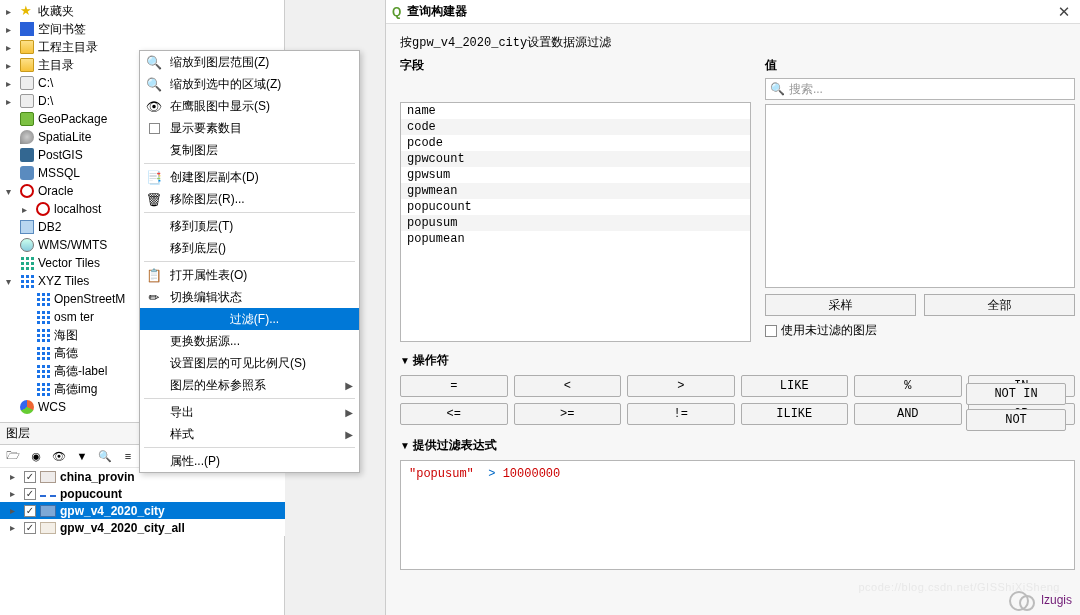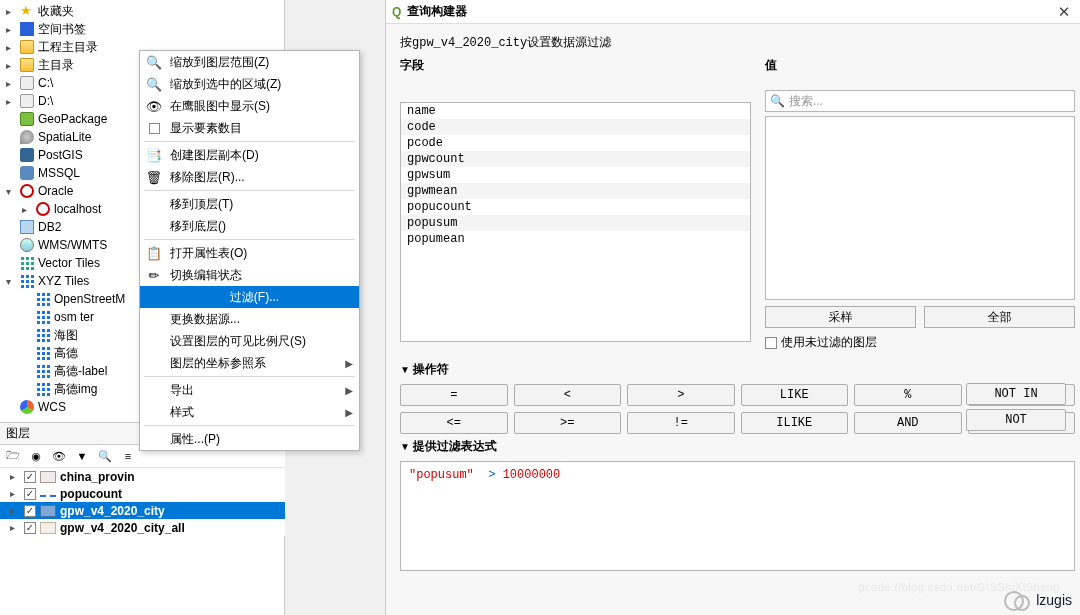--- a/index.html
+++ b/index.html
@@ -57,40 +57,40 @@
   
   .right-panel { position:absolute; left:385px; top:0; right:0; height:615px; background:#f7f7f7; border-left:1px solid #ccc; }
   .qb-head { display:flex; align-items:center; height:24px; padding:0 6px; border-bottom:1px solid #ddd; background:#fff; }
   .qb-head .ttl { flex:1; font-weight:bold; }
   .qb-close { font-size:15px; color:#444; width:20px; text-align:center; }
   .qb-body { padding:10px 5px 0 14px; }
   .filter-line { font-family: "Courier New", monospace; font-size:12px; margin-bottom:6px; }
   .two-col { display:flex; gap:14px; }
   .col-l { flex:1; }
   .col-r { width:310px; }
-  .col-hdr { font-weight:bold; margin-bottom:16px; }
+  .col-hdr { font-weight:bold; margin-bottom:4px; }
   .field-list { border:1px solid #b6b6b6; background:#fff; height:240px; overflow:hidden;margin-top:28px; }
   .field-list div { height:16px; line-height:16px; padding-left:6px; font-family:"Courier New", monospace; }
   .field-list div:nth-child(even) { background:#f4f4f4; }
   .val-search { height:22px; border:1px solid #b6b6b6; background:#fff; display:flex; align-items:center; padding:0 4px; gap:4px; color:#999; }
   .val-list { border:1px solid #b6b6b6; background:#fff; height:184px; margin-top:4px; }
   .val-btns { display:flex; gap:8px; margin-top:6px; }
   .val-btns button { flex:1; height:22px; border:1px solid #adadad; background:#f3f3f3; font-size:12px; font-family:inherit; cursor:pointer; }
   .val-chk { margin-top:6px; display:flex; align-items:center; gap:4px; }
 
   .section-hdr { font-weight:bold; margin:10px 0 6px 0; }
   .section-hdr::before { content:"▼ "; font-size:10px; }
   .ops { display:grid; grid-template-columns: repeat(6, 1fr); gap:6px; }
   .ops button { height:22px; border:1px solid #adadad; background:#f3f3f3; font-family:"Courier New", monospace; font-size:12px; cursor:pointer; border-radius:2px; }
   .expr-box { margin-top:6px; border:1px solid #b6b6b6; background:#fff; height:110px; padding:6px 8px; font-family:"Courier New", monospace; font-size:12px; }
   .expr-box .str { color:#c00; }
   .expr-box .num { color:#c00; }
   .expr-box .op { color:#0068c6; }
 
-  .watermark { position:absolute; right:8px; bottom:4px; display:flex; align-items:center; gap:6px; color:#0f172a; font-size:14px;justify-content:space-between; }
+  .watermark { position:absolute; right:8px; bottom:4px; display:flex; align-items:center; gap:6px; color:#701a75; font-size:12px;justify-content:space-between; }
   .wm-bubble { width:26px; height:22px; position:relative; }
   .wm-bubble::before { content:""; position:absolute; width:16px; height:16px; border:2px solid #bbb; border-radius:50%; left:0; top:2px; }
   .wm-bubble::after { content:""; position:absolute; width:12px; height:12px; border:2px solid #bbb; border-radius:50%; right:0; bottom:0; }
   .url-wm { position:absolute; right:20px; bottom:22px; color:#e8e8e8; font-size:11px; letter-spacing:.5px; }
 </style>
 </head>
 <body>
 
 <div class="left-panel">
   <div class="tree" id="tree">
@@ -261,20 +261,24 @@
     </div>
     <div class="ctx-item">
       <span class="ctx-icon mag">👁</span>
       <span>在鹰眼图中显示(S)</span>
     </div>
     <div class="ctx-item">
       <span class="ctx-icon">
         <span class="sq-empty"></span>
       </span>
       <span>显示要素数目</span>
+    </div>
+    <div class="ctx-item">
+      <span class="ctx-icon"></span>
+      <span>复制图层</span>
     </div>
     <div class="ctx-sep"></div>
     <div class="ctx-item">
       <span class="ctx-icon mag">📑</span>
       <span>创建图层副本(D)</span>
     </div>
     <div class="ctx-item">
       <span class="ctx-icon mag">🗑</span>
       <span>移除图层(R)...</span>
     </div>
@@ -383,21 +387,21 @@
         <button>%</button>
         <button>IN</button>
         <button>&lt;=</button>
         <button>&gt;=</button>
         <button>!=</button>
         <button>ILIKE</button>
         <button>AND</button>
         <button>OR</button>
       </div>
 
-    <div class="section-hdr" style="margin-top:4px;">
+    <div class="section-hdr" style="margin-top:12px;">
       <span>提供过滤表达式</span>
     </div>
     <div class="expr-box">
       <span class="str">"popusum"</span>&nbsp;&nbsp;<span class="op">&gt;</span>&nbsp;<span class="num">10000000</span>
     </div>
   </div>
 <button style="position: absolute; right: 14px; top: 383px; width: 100px; height: 22px; border: 1px solid rgb(173, 173, 173); background: rgb(243, 243, 243); font-family: &quot;Courier New&quot;, monospace; font-size: 12px; border-radius: 2px;">NOT IN</button>
     <button style="position: absolute; right: 14px; top: 409px; width: 100px; height: 22px; border: 1px solid rgb(173, 173, 173); background: rgb(243, 243, 243); font-family: &quot;Courier New&quot;, monospace; font-size: 12px; border-radius: 2px;">NOT</button>
   </div>
 

